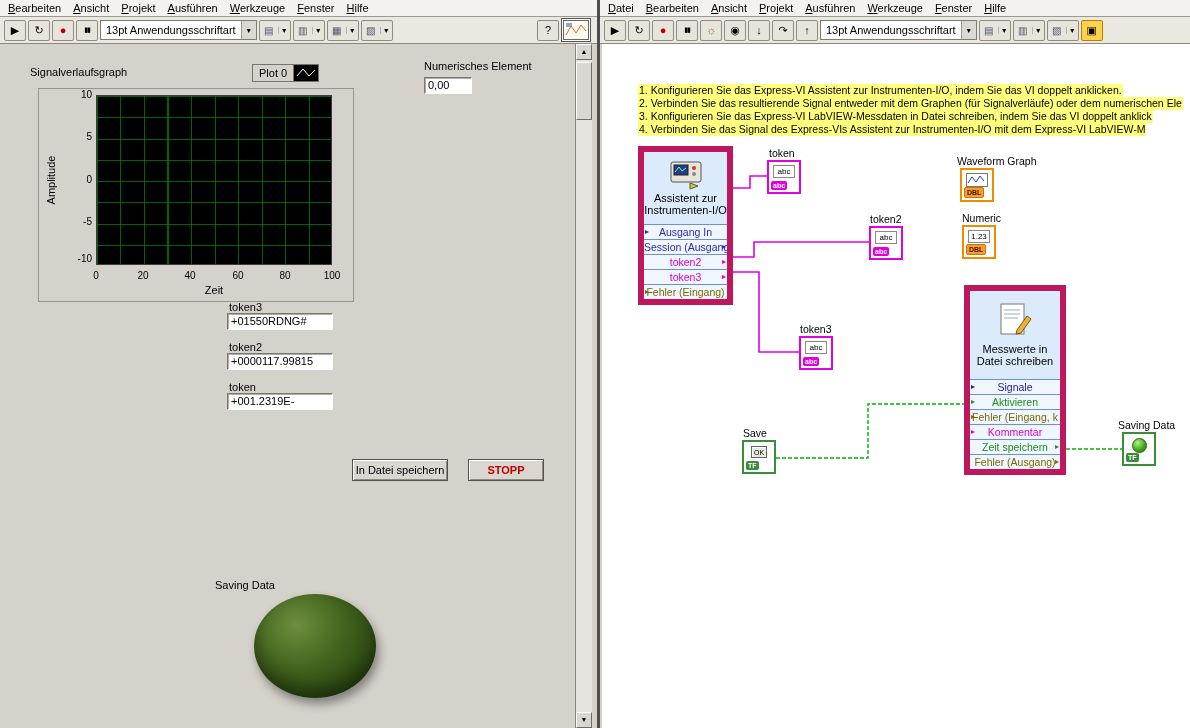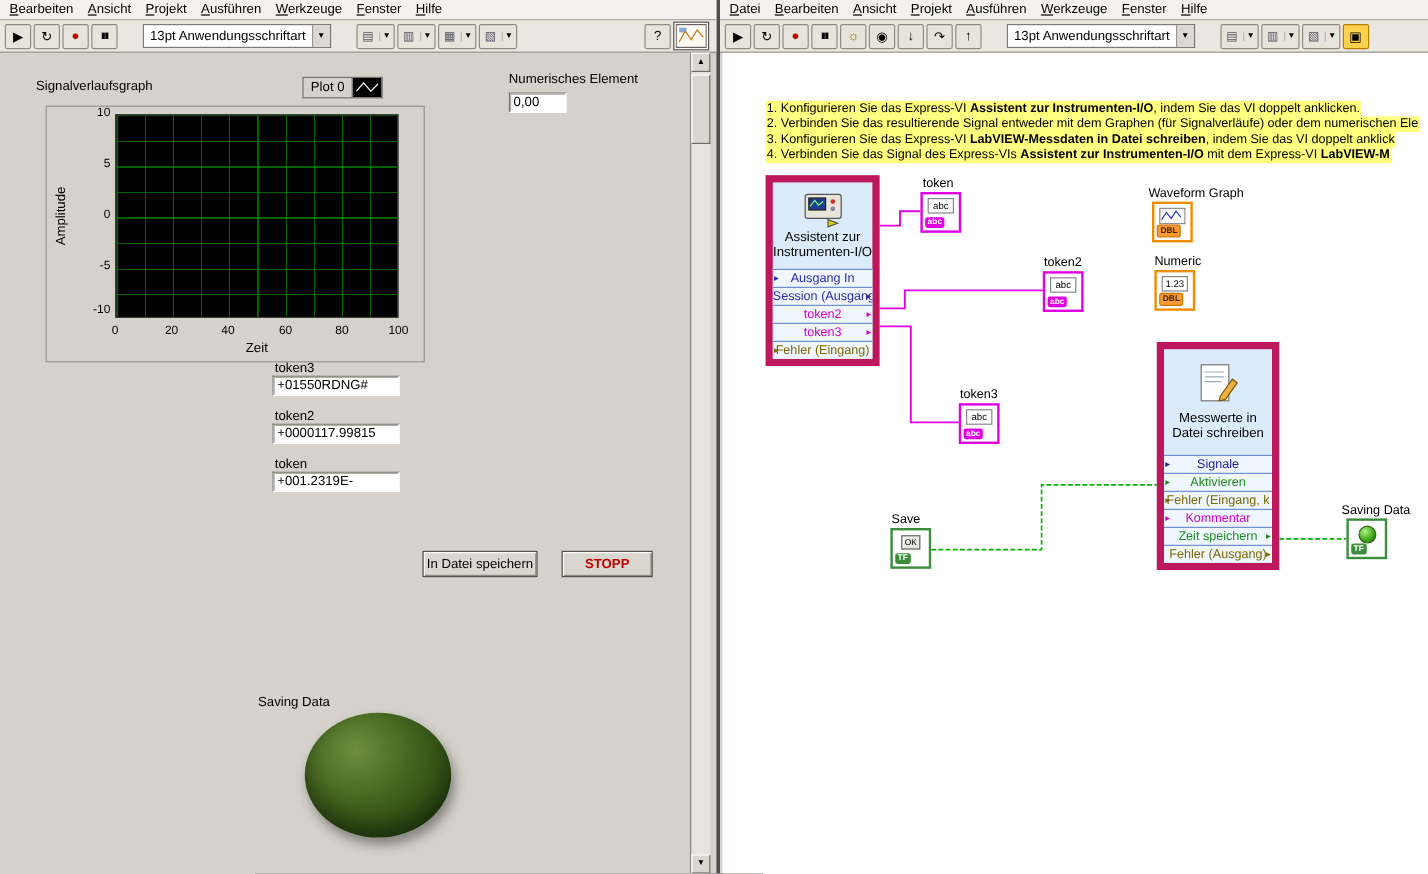--- a/index.html
+++ b/index.html
@@ -13,21 +13,21 @@
   .menu-item{padding:15px 6px;cursor:default}
   .menu-item::first-letter{text-decoration:underline}
 
   .toolbar{position:absolute;left:0;top:17px;right:0;height:27px;background:#ebe8e1;border-bottom:1px solid #8a877f;display:flex;align-items:center;gap:2px;padding:0 4px;overflow:hidden}
   .tbtn{width:22px;height:21px;display:flex;align-items:center;justify-content:center;background:#e7e4dc;border:1px solid #8f8c84;border-radius:2px;font-size:11px;cursor:default}
   .tbtn .g{pointer-events:none}
   .g-red{color:#c00000}
   .g-small{font-size:7px;letter-spacing:-1px}
   .g-amber{color:#a07800}
   .tbtn.hl{background:#ffd24d;border-color:#b97e00}
-  .fontsel{display:flex;height:20px;border:1px solid #7f7c75;background:#fff;align-items:center;margin:0 19px}
+  .fontsel{display:flex;height:20px;border:1px solid #7f7c75;background:#fff;align-items:center;margin:0 0}
   .fontsel .txt{padding:0 5px;min-width:130px;white-space:nowrap}
   .fontsel .arr{width:15px;height:18px;background:#dcd9d2;border-left:1px solid #9a978f;display:flex;align-items:center;justify-content:center;font-size:7px}
   .drop{display:flex;height:21px;border:1px solid #8f8c84;background:#e7e4dc;align-items:center;border-radius:2px}
   .drop .ic{width:18px;text-align:center;font-size:10px;color:#556}
   .drop .da{width:12px;font-size:7px;text-align:center;border-left:1px solid #b5b2aa}
   .sp{flex:1}
   .viicon{width:30px;height:24px;border:1px solid #555;background:#fdfaf2;display:flex;align-items:center;justify-content:center;margin-right:2px}
 
   .panel{position:absolute;left:0;top:44px;width:575px;height:684px;background:#d5d2cb;overflow:hidden}
   .lbl{position:absolute;white-space:nowrap}
@@ -53,21 +53,21 @@
     box-shadow:3px 6px 10px rgba(30,30,30,.45), inset 0 -10px 16px rgba(0,0,0,.35)}
 
   .vscroll{position:absolute;left:575px;top:44px;width:17px;height:684px;background:#e6e4de;border-left:1px solid #8a877f}
   .sbtn{position:absolute;left:0;width:16px;height:16px;background:#dad7d0;border:1px solid;border-color:#fff #6f6c65 #6f6c65 #fff;font-size:7px;text-align:center;line-height:14px}
   .sthumb{position:absolute;left:0;top:18px;width:16px;height:58px;background:#dad7d0;border:1px solid;border-color:#fff #6f6c65 #6f6c65 #fff}
 
   .diagram{position:absolute;left:2px;top:44px;width:588px;height:684px;background:#fff;overflow:hidden}
   .wires{position:absolute;left:0;top:0;z-index:0}
   .instr{position:absolute;left:36px;top:40px;z-index:1}
   .iline{display:table;background:#ffff7d;font-size:10.5px;line-height:13px;white-space:nowrap;padding:0 1px}
-  .iline b{font-weight:bold}
+  .iline b{font-weight:normal}
 
   .xvi{position:absolute;border:6px solid #be185d;background:#dcebfb;text-align:center;z-index:1}
   .xicon{display:flex;justify-content:center}
   .xtitle{font-size:11px;line-height:12px;color:#000;white-space:nowrap}
   .xrow{position:relative;height:15px;line-height:14px;font-size:10.5px;border-top:1px solid #6f8fd0;background:#eff6fe;white-space:nowrap;overflow:hidden}
   .xrow .al{position:absolute;left:1px;top:0;font-size:8px}
   .xrow .ar{position:absolute;right:1px;top:0;font-size:8px}
   .c-sess{color:#2b2bb0}.c-str{color:#d400d4}.c-err{color:#7a6a00}.c-bool{color:#1e8c1e}.c-dyn{color:#20209c}
 
   .term{position:absolute;width:34px;height:34px;background:#fff;z-index:1}

